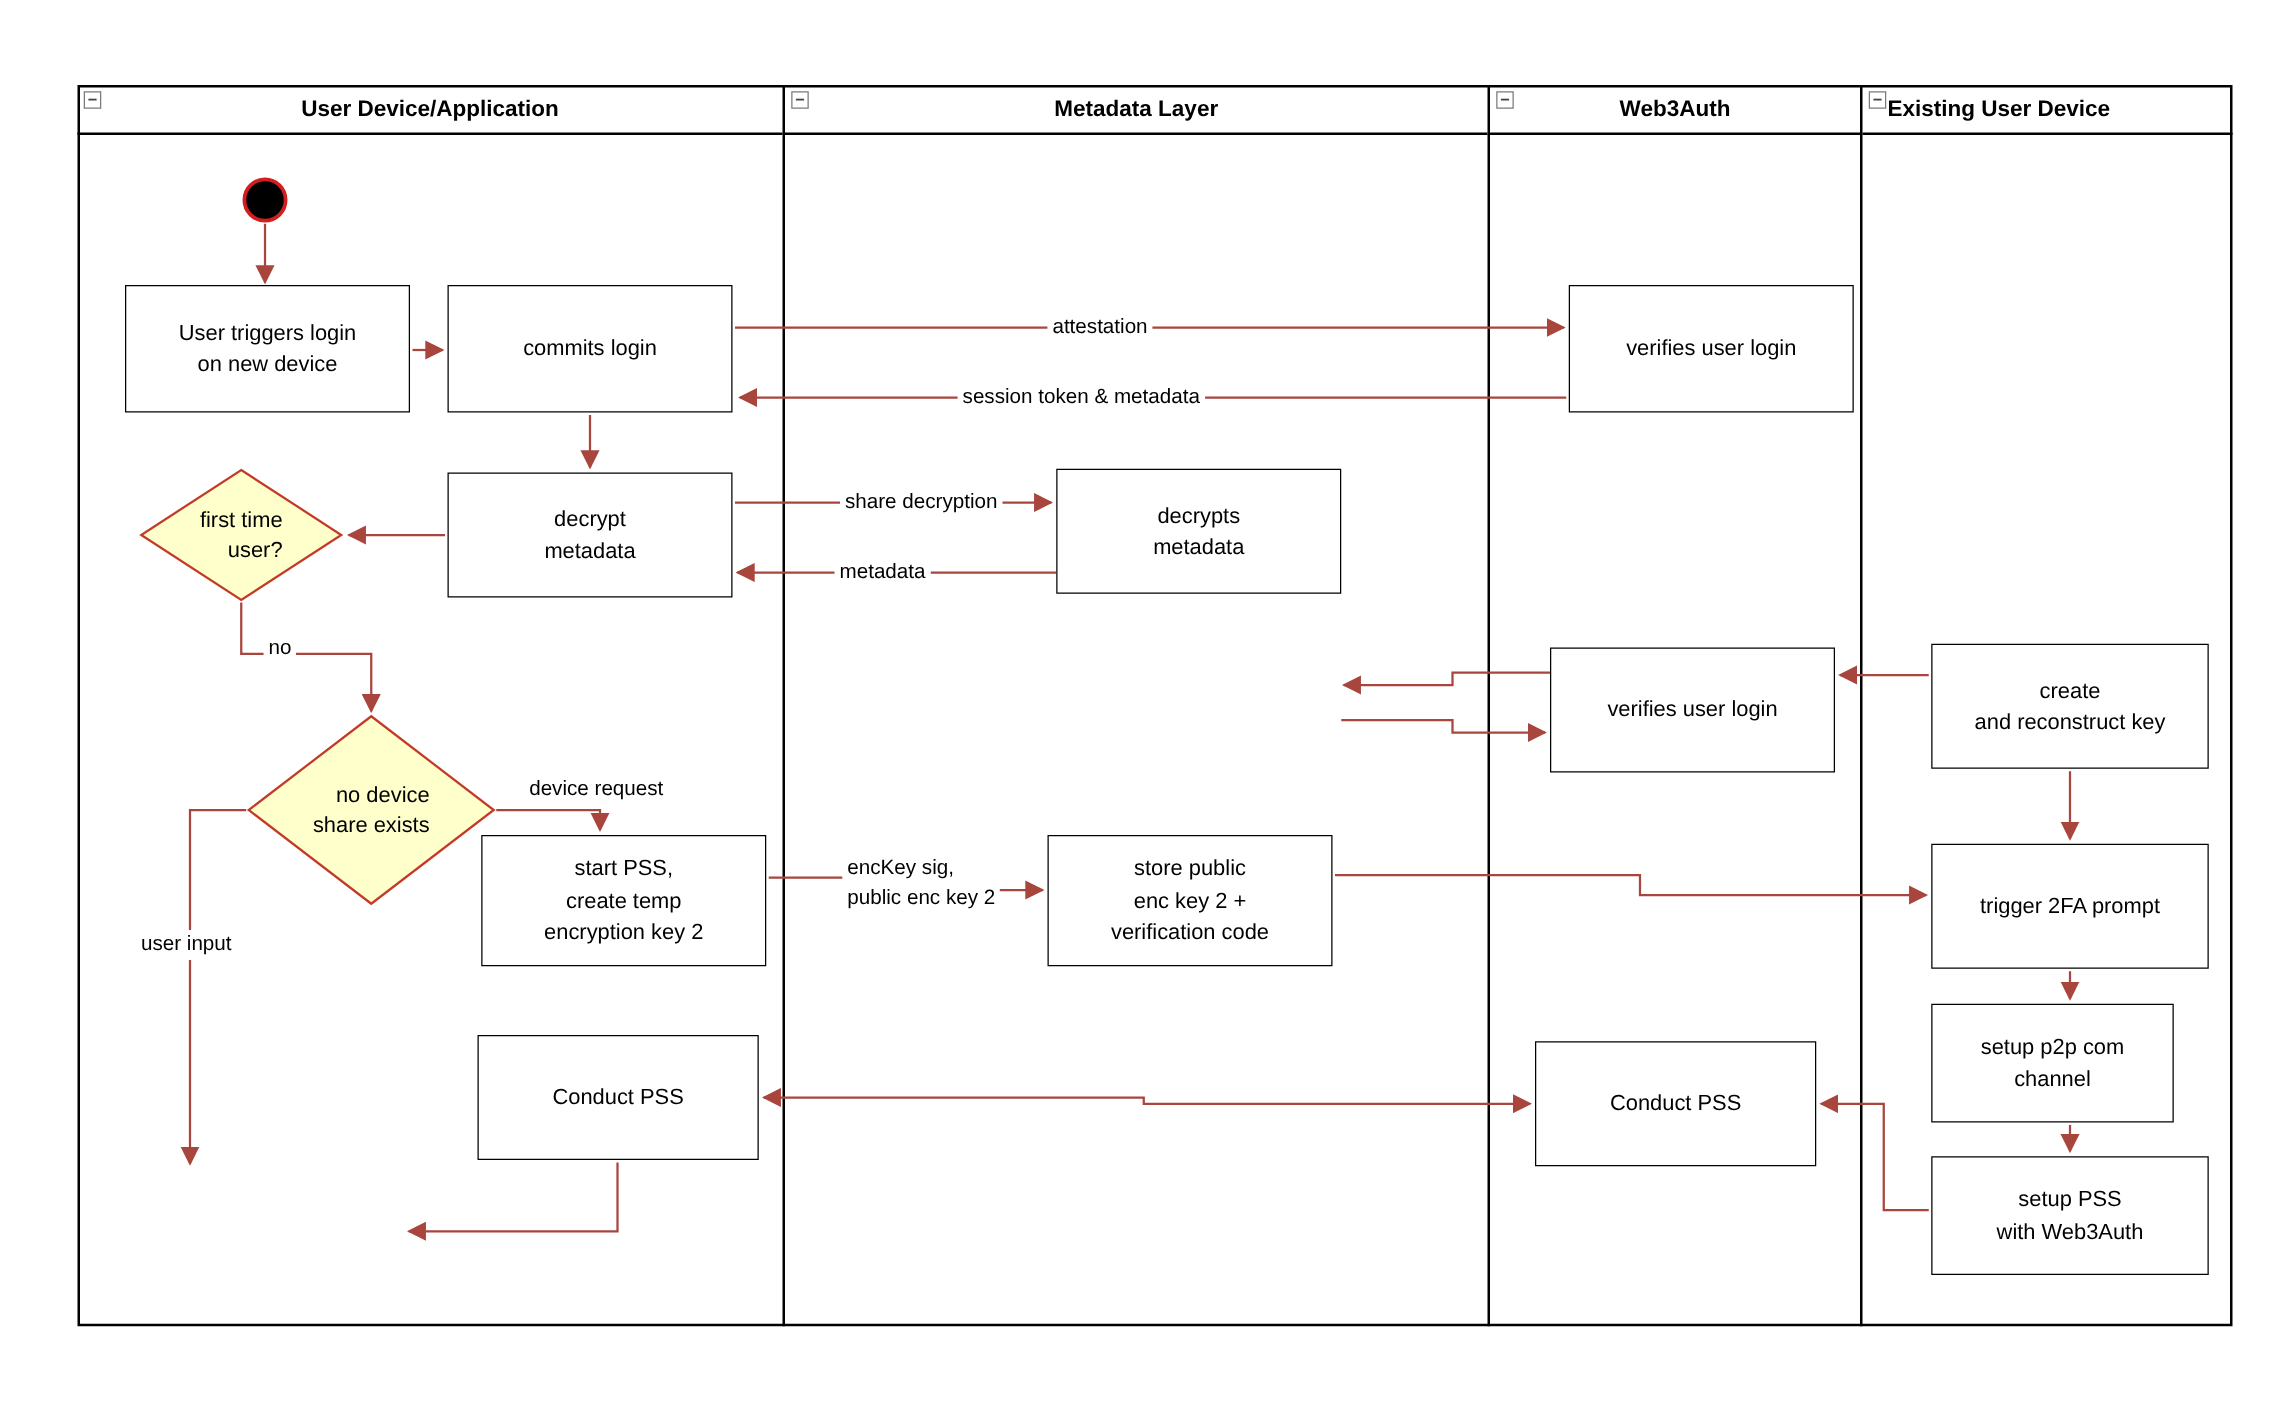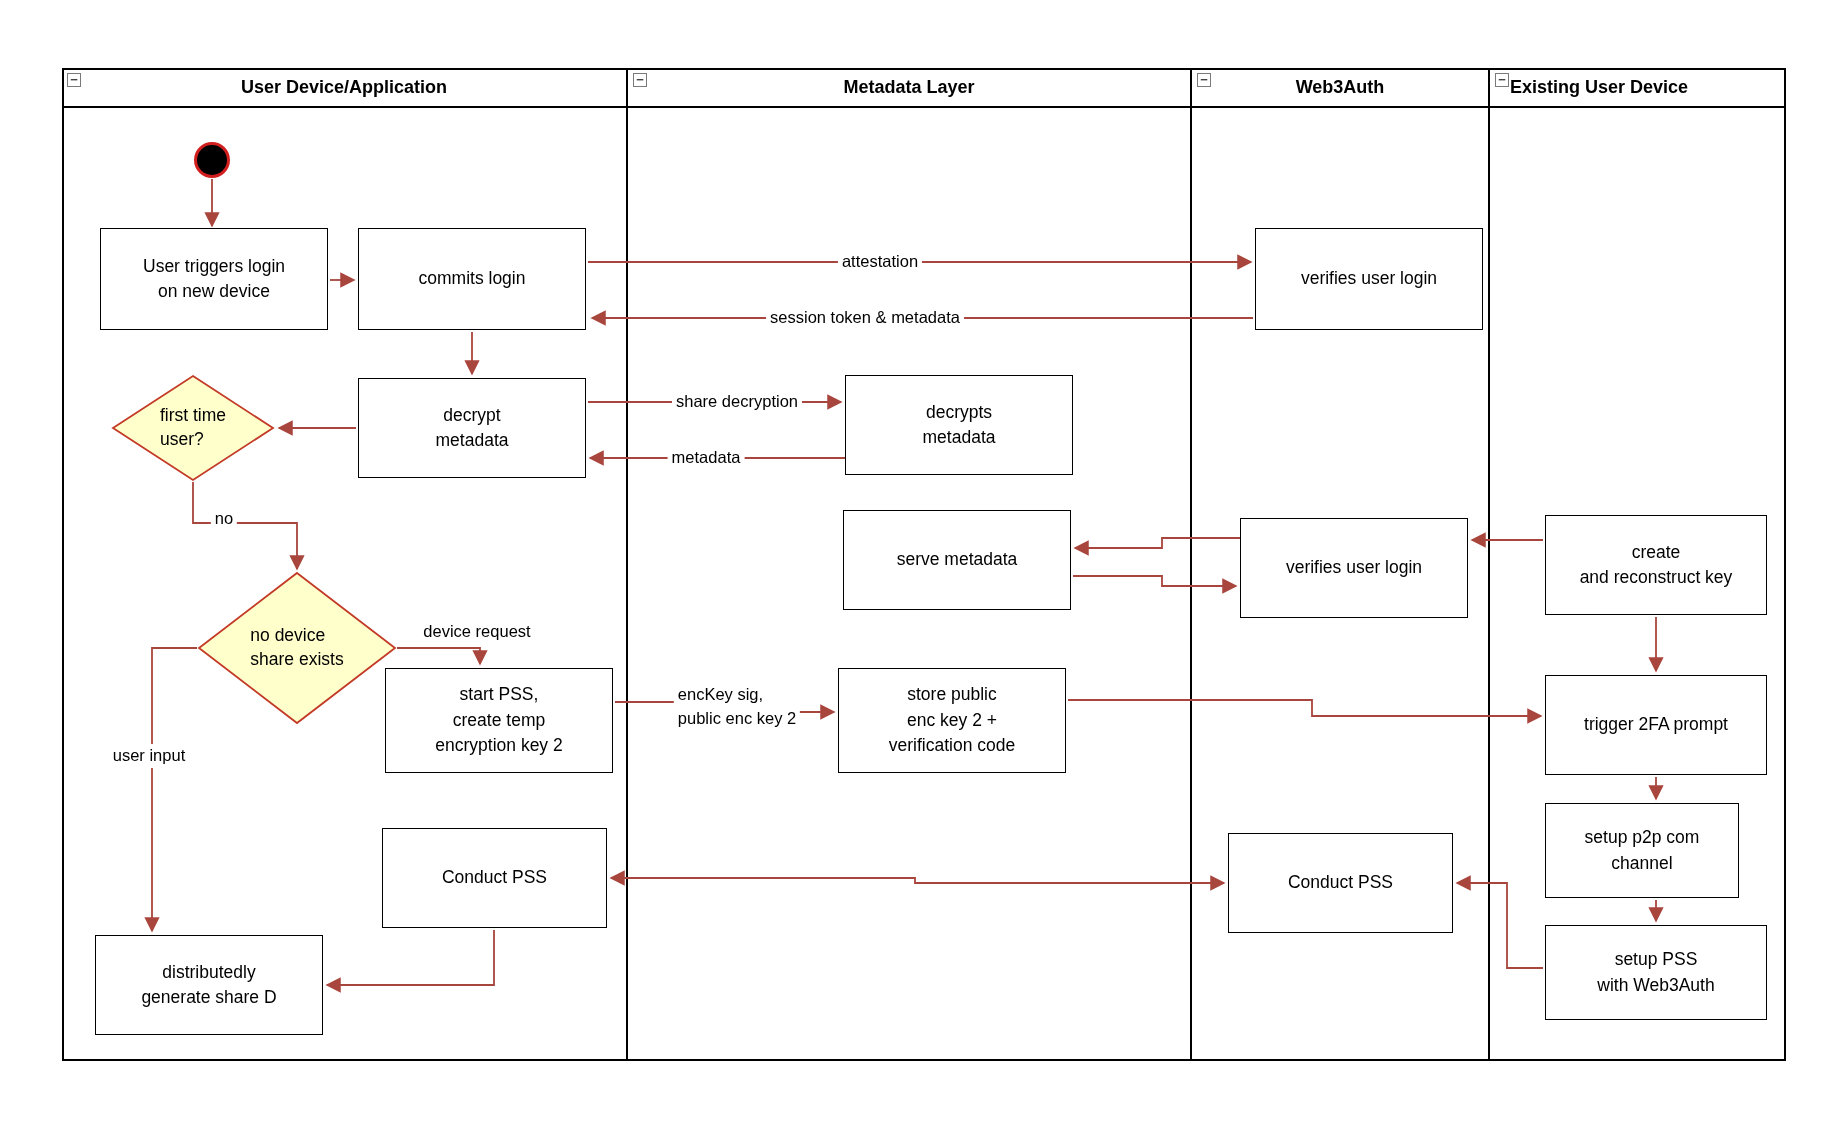--- a/index.html
+++ b/index.html
@@ -8,21 +8,21 @@
   .frame { position:absolute; left:62px; top:68px; width:1724px; height:993px; border:2px solid #000; z-index:1; }
   .lane { position:absolute; top:68px; height:993px; border-right:2px solid #000; z-index:1; }
   .lane.last { border-right:none; }
   .lane-header { height:40px; border-bottom:2px solid #000; display:flex; align-items:center; justify-content:center; font-weight:bold; font-size:18px; position:relative; }
   .lane-header.tight { justify-content:flex-start; padding-left:20px; }
   .collapse { position:absolute; left:5px; top:5px; width:14px; height:14px; border:1px solid #7a7a7a; background:#fff; font-size:13px; line-height:11px; text-align:center; color:#444; }
   .node { position:absolute; background:#fff; border:1.5px solid #000; display:flex; align-items:center; justify-content:center;
           text-align:center; font-size:17.5px; line-height:1.45; white-space:pre-line; z-index:3; }
   .edge-label { position:absolute; transform:translate(-50%,-50%); background:#fff; padding:0 4px; font-size:16.5px;
                 line-height:1.45; white-space:pre-line; z-index:3; }
-  .diamond-label { position:absolute; transform:translate(-50%,-50%); font-size:17.5px; line-height:1.35; text-align:left; white-space:pre-line; z-index:3; }
+  .diamond-label { position:absolute; transform:translate(-50%,-50%); font-size:17.5px; line-height:1.35; text-align:right; white-space:pre-line; z-index:3; }
   svg.edges { position:absolute; left:0; top:0; z-index:2; }
   .start-node { position:absolute; left:194px; top:142px; width:36px; height:36px; border-radius:50%;
                 background:#000; border:3px solid #d11f1f; z-index:3; }
 </style>
 </head>
 <body>
 
 <div class="canvas">
 
   <div class="frame"></div>
@@ -91,39 +91,36 @@
   <div class="start-node"></div>
 
   <div class="node" style="left:100px; top:228px; width:228px; height:102px;">User triggers login
 on new device</div>
   <div class="node" style="left:358px; top:228px; width:228px; height:102px;">commits login</div>
   <div class="node" style="left:1255px; top:228px; width:228px; height:102px;">verifies user login</div>
   <div class="node" style="left:358px; top:378px; width:228px; height:100px;">decrypt
 metadata</div>
   <div class="node" style="left:845px; top:375px; width:228px; height:100px;">decrypts
 metadata</div>
-  <div class="node" style="left:843px; top:510px; width:228px; height:100px;">serve metadata</div>
   <div class="node" style="left:1240px; top:518px; width:228px; height:100px;">verifies user login</div>
   <div class="node" style="left:1545px; top:515px; width:222px; height:100px;">create
 and reconstruct key</div>
   <div class="node" style="left:385px; top:668px; width:228px; height:105px;">start PSS,
 create temp
 encryption key 2</div>
   <div class="node" style="left:838px; top:668px; width:228px; height:105px;">store public
 enc key 2 +
 verification code</div>
   <div class="node" style="left:1545px; top:675px; width:222px; height:100px;">trigger 2FA prompt</div>
   <div class="node" style="left:1545px; top:803px; width:194px; height:95px;">setup p2p com
 channel</div>
   <div class="node" style="left:382px; top:828px; width:225px; height:100px;">Conduct PSS</div>
   <div class="node" style="left:1228px; top:833px; width:225px; height:100px;">Conduct PSS</div>
   <div class="node" style="left:1545px; top:925px; width:222px; height:95px;">setup PSS
 with Web3Auth</div>
-  <div class="node" style="left:95px; top:935px; width:228px; height:100px;">distributedly
-generate share D</div>
 
   <div class="diamond-label" style="left:193px; top:428px;">first time
 user?</div>
   <div class="diamond-label" style="left:297px; top:648px;">no device
 share exists</div>
 
   <div class="edge-label" style="left:880px; top:262px;">attestation</div>
   <div class="edge-label" style="left:865px; top:318px;">session token &amp; metadata</div>
   <div class="edge-label" style="left:714px; top:402px;margin-left:23px;">share decryption</div>
   <div class="edge-label" style="left:706px; top:458px;">metadata</div>

